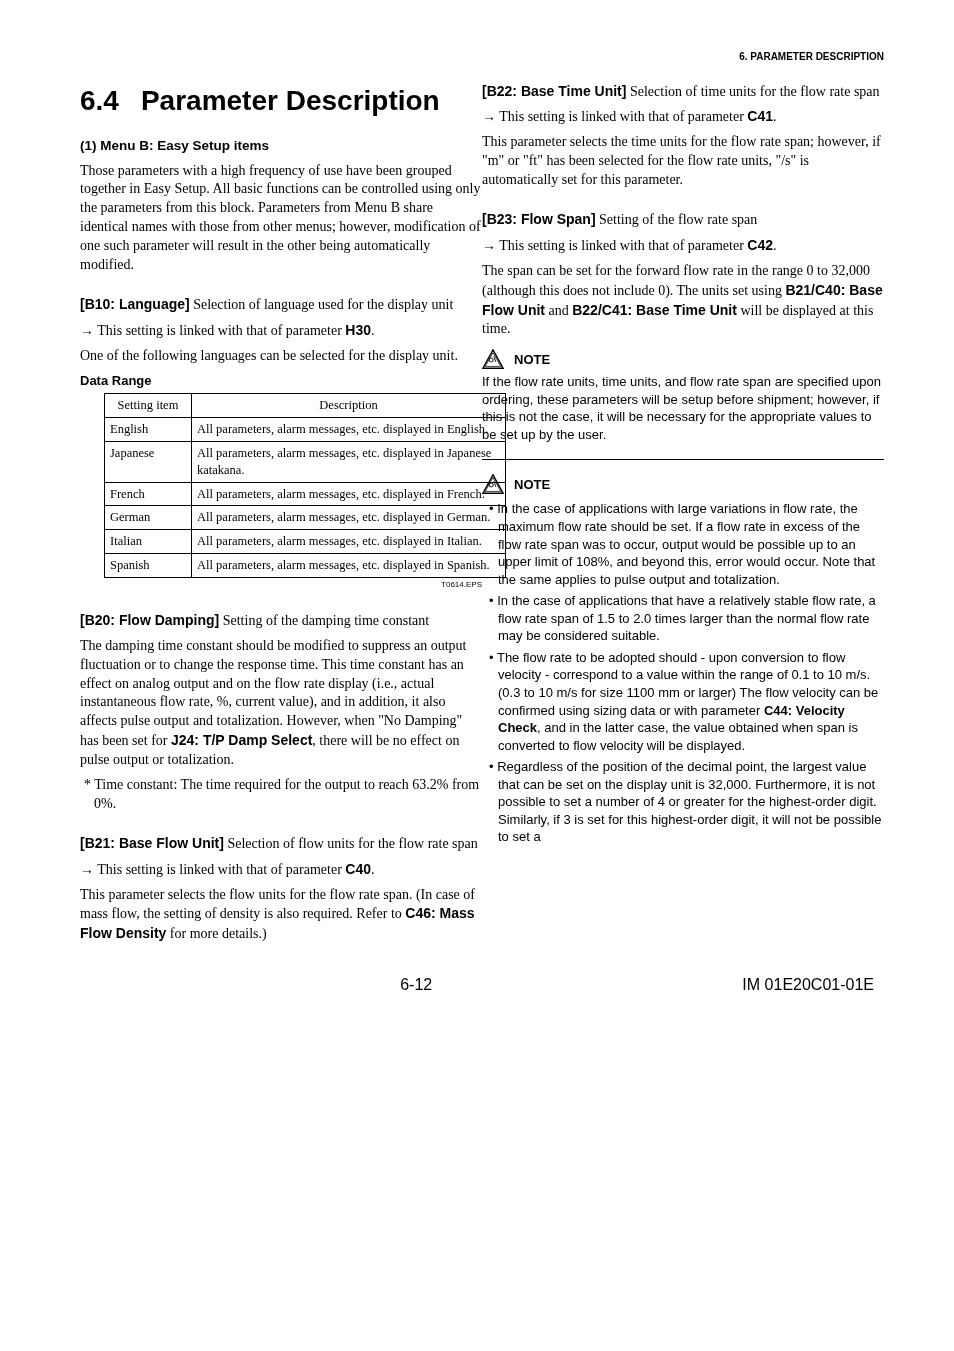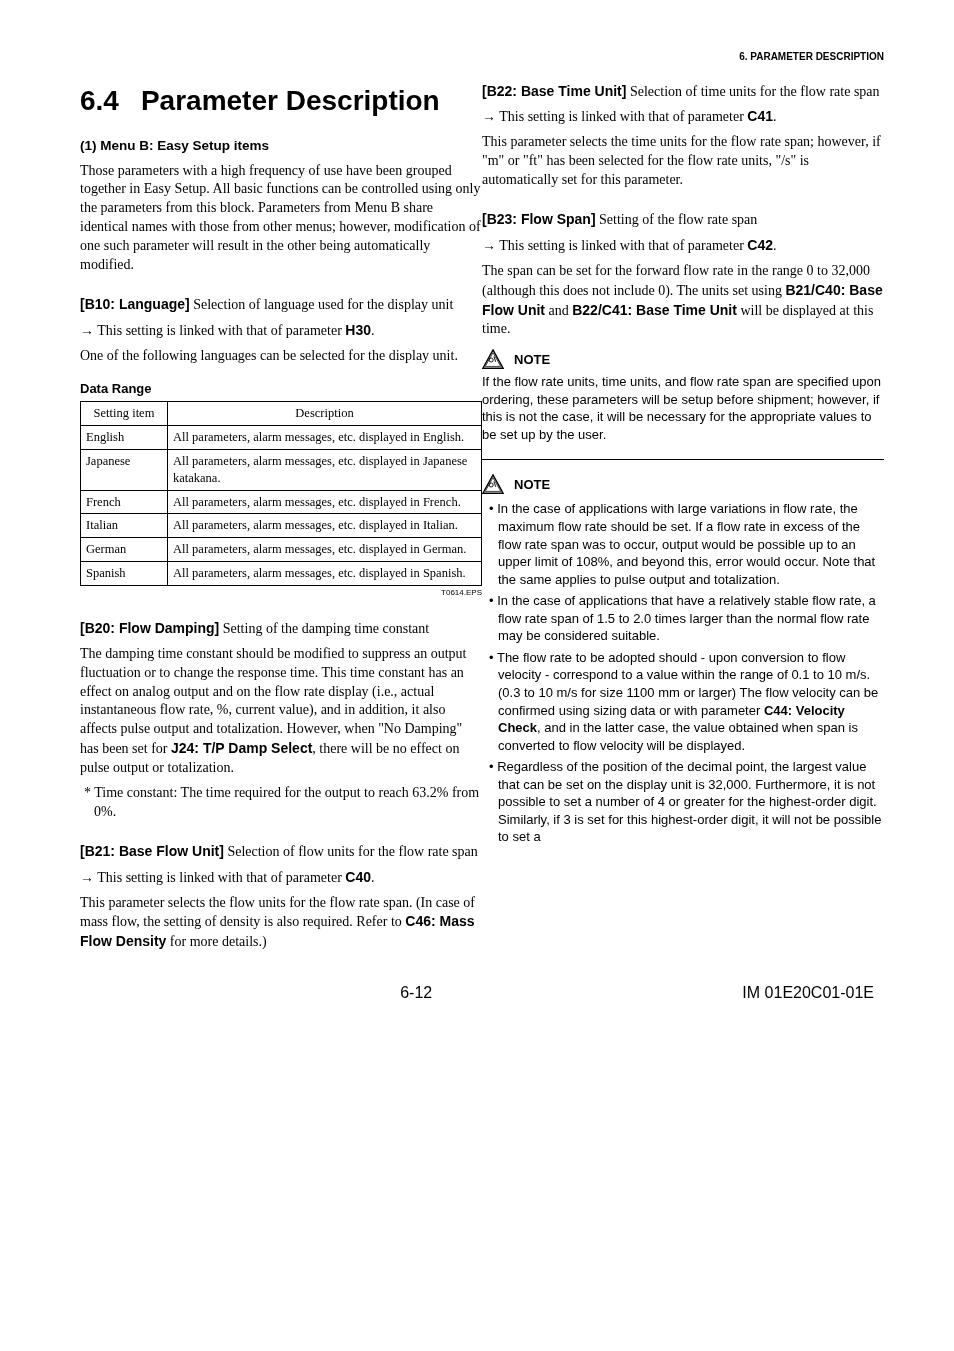--- a/index.html
+++ b/index.html
@@ -43,26 +43,27 @@
   p { margin: 0 0 6px 0; }
   .para-block { margin-bottom: 20px; }
   .bold-sans {
     font-family: Arial, Helvetica, sans-serif;
     font-weight: bold;
   }
   .data-range-label {
     font-family: Arial, Helvetica, sans-serif;
     font-weight: bold;
     font-size: 13px;
-    margin: 14px 0 4px 0;
+    margin: 6px 0 4px 0;
   }
   table.lang {
     border-collapse: collapse;
     width: 100%;
     font-size: 12.5px;
+    margin-left: 24px;
   }
   table.lang th, table.lang td {
     border: 1px solid #000;
     padding: 3px 5px;
     text-align: left;
     vertical-align: top;
   }
   table.lang th:first-child { width: 76px; font-weight: normal; }
   table.lang th { font-weight: normal; text-align: center; }
   .table-foot {
@@ -164,26 +165,26 @@
             </tr>
         <tr>
               <td>Japanese</td>
               <td>All parameters, alarm messages, etc. displayed in Japanese katakana.</td>
             </tr>
         <tr>
               <td>French</td>
               <td>All parameters, alarm messages, etc. displayed in French.</td>
             </tr>
         <tr>
+              <td>German</td>
+              <td>All parameters, alarm messages, etc. displayed in German.</td>
+            </tr>
+        <tr>
               <td>Italian</td>
               <td>All parameters, alarm messages, etc. displayed in Italian.</td>
-            </tr>
-        <tr>
-              <td>German</td>
-              <td>All parameters, alarm messages, etc. displayed in German.</td>
             </tr>
         <tr>
               <td>Spanish</td>
               <td>All parameters, alarm messages, etc. displayed in Spanish.</td>
             </tr>
       </tbody>
         </table>
       <div class="table-foot">T0614.EPS</div>
     </div>
 

